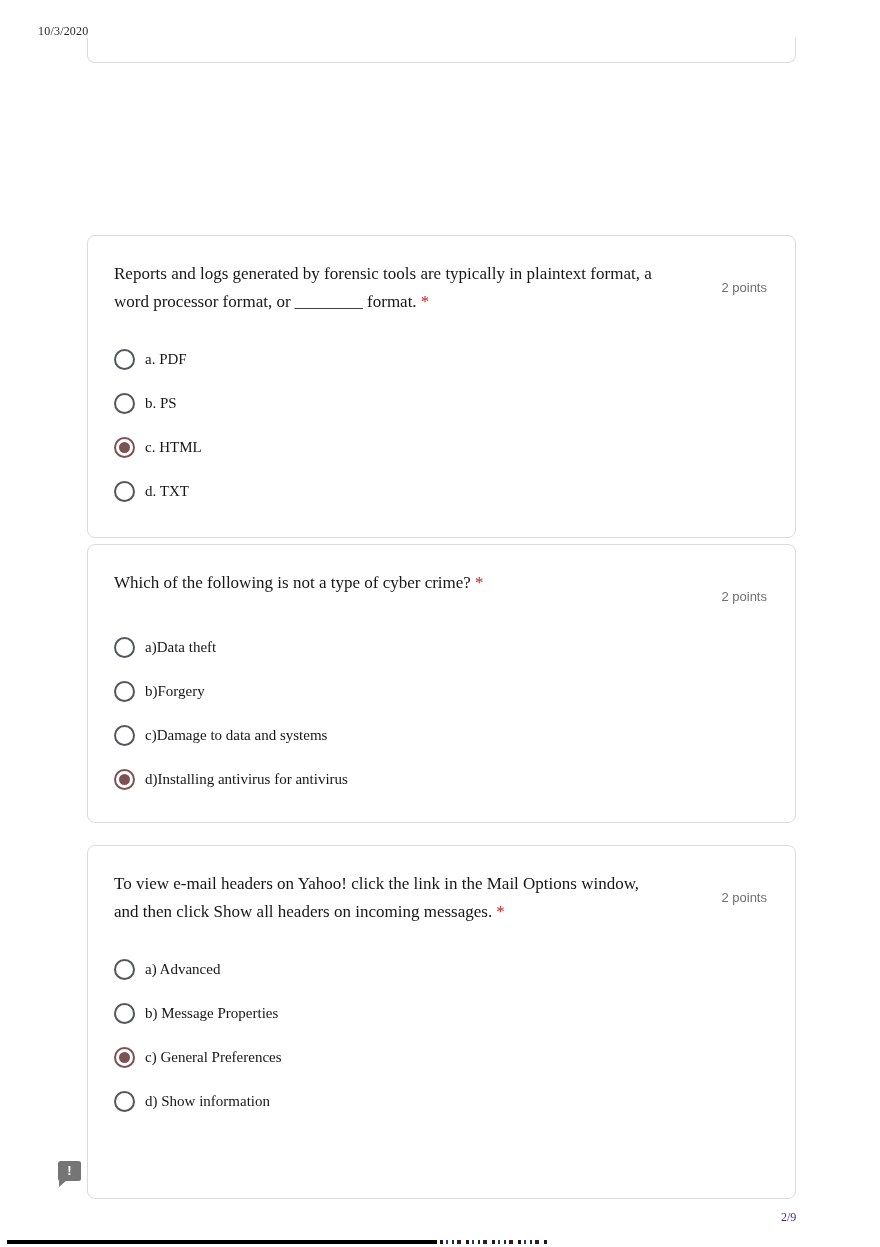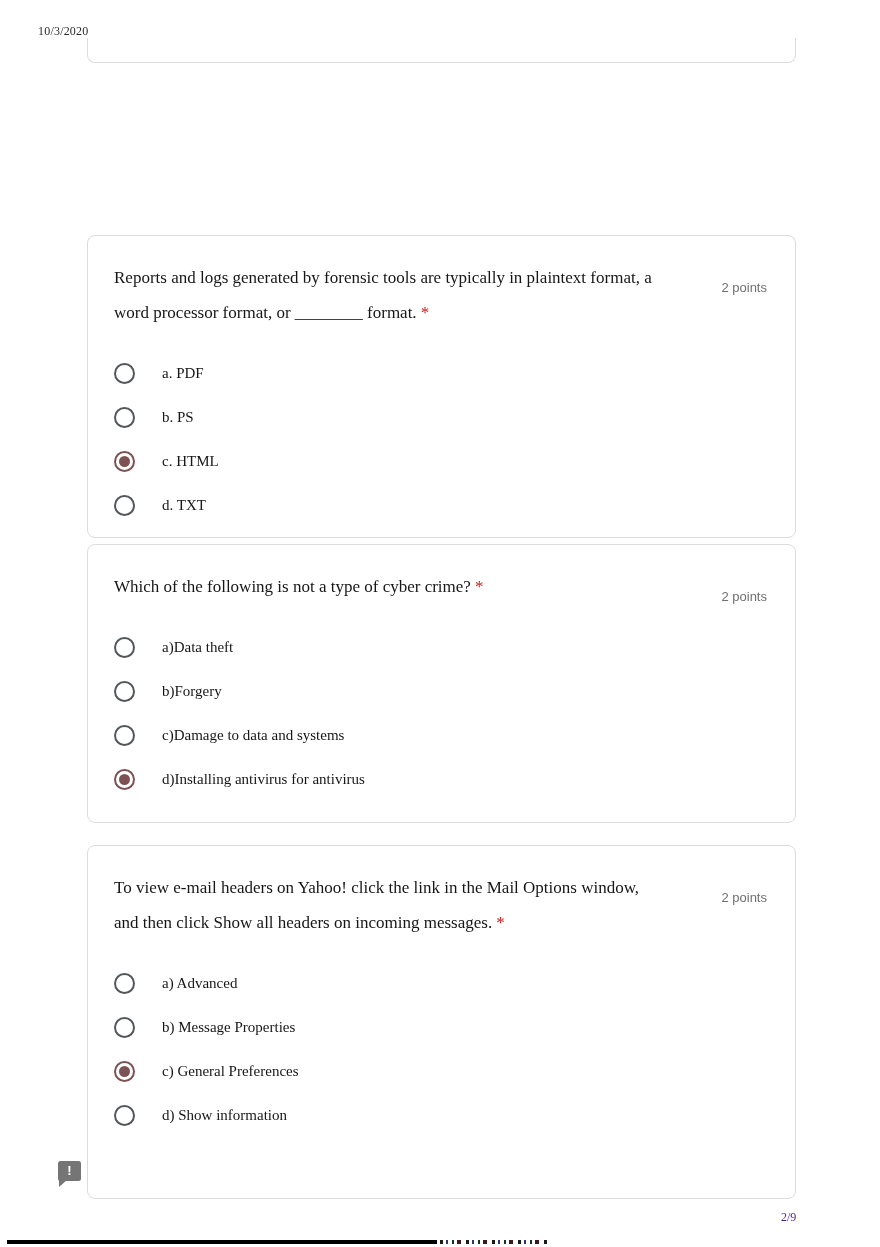--- a/index.html
+++ b/index.html
@@ -11,33 +11,33 @@
   .card { position:absolute; left:87px; width:709px; background:#ffffff;
           border:1px solid #dadce0; border-radius:8px; padding:24px 28px 24px 26px; }
 
   .card.partial { top:38px; height:25px; border-top:none; border-radius:0 0 8px 8px; padding:0; }
 
   .card.q1 { top:235px; height:303px; }
   .card.q2 { top:544px; height:279px; }
   .card.q3 { top:845px; height:354px; }
 
   .q-head { display:flex; justify-content:space-between; align-items:flex-start; }
-  .q-text { font-size:17px; line-height:35px; color:#161616; max-width:552px; }
+  .q-text { font-size:17px; line-height:28px; color:#161616; max-width:552px; }
   .req { color:#c5221f; margin-left:4px; }
   .points { font-family:"Liberation Sans", sans-serif; font-size:13px; color:#6f6f6f;
             margin-top:20px; white-space:nowrap; }
 
   .options { margin-top:33px; }
   .option { display:flex; align-items:center; height:21px; margin-bottom:23px; cursor:default; }
   .radio { width:21px; height:21px; flex:0 0 21px; border:2px solid #53575b; border-radius:50%;
            position:relative; background:#fff; }
   .radio.selected { border-color:#7d5254; }
   .radio.selected::after { content:""; position:absolute; left:3px; top:3px; right:3px; bottom:3px;
                            background:#7d5254; border-radius:50%; }
-  .opt-label { margin-left:27px; font-size:15px; color:#161616; }
+  .opt-label { margin-left:10px; font-size:15px; color:#161616; }
 
   .feedback-icon { position:absolute; left:58px; top:1161px; width:23px; height:20px;
                    background:#757575; border-radius:2.5px; }
   .feedback-icon::after { content:""; position:absolute; left:1px; bottom:-6px;
                           border-top:7px solid #757575; border-right:8px solid transparent; }
   .feedback-glyph { display:block; width:100%; height:20px; line-height:20px; text-align:center;
                     color:#ffffff; font-family:"Liberation Sans", sans-serif;
                     font-weight:bold; font-size:13px; }
 
   .page-indicator { position:absolute; left:781px; top:1210px; font-size:12px; color:#4c1d95; }

